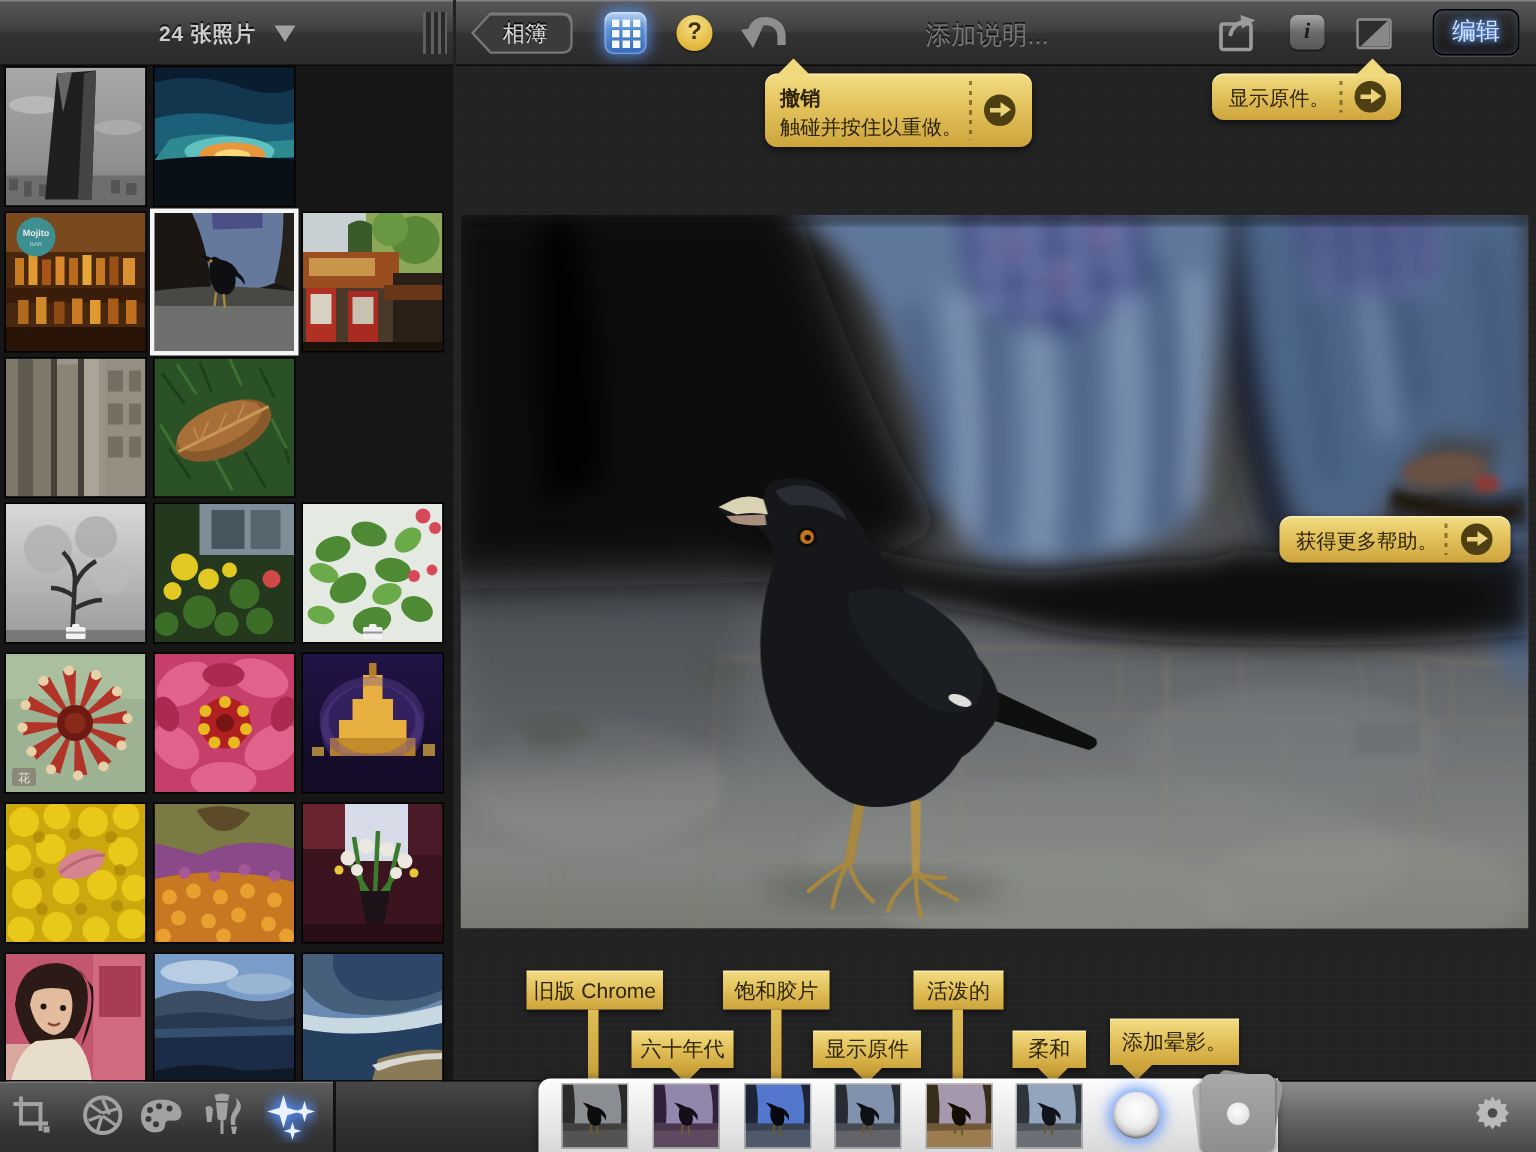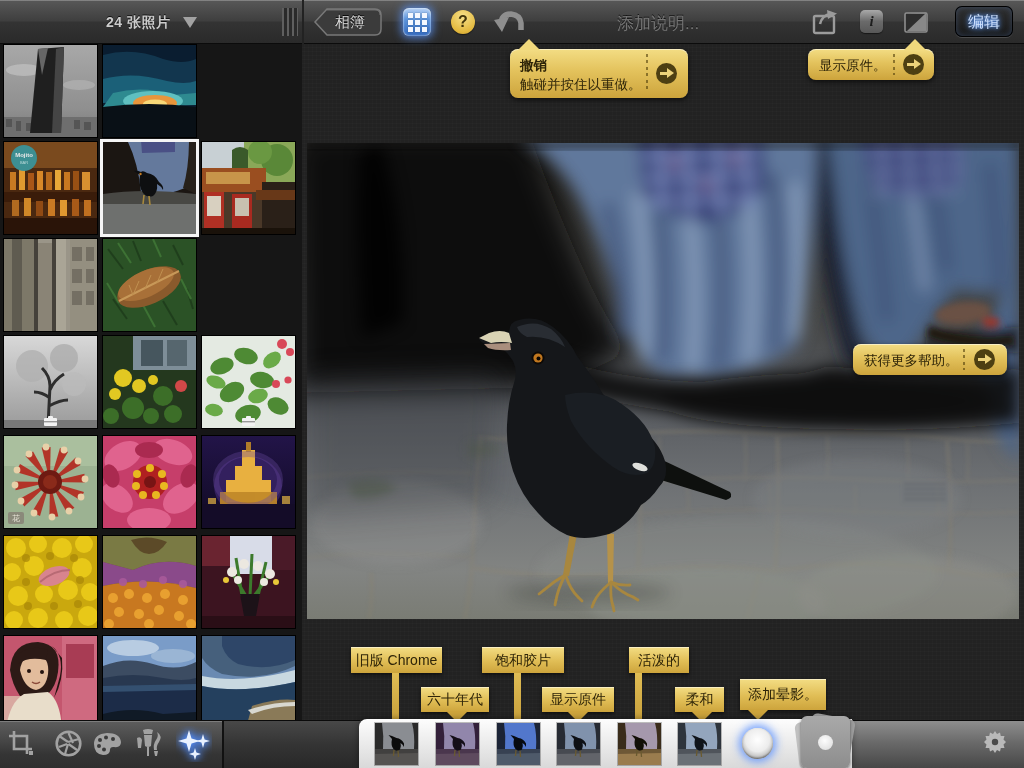--- a/index.html
+++ b/index.html
@@ -785,25 +785,25 @@
     <div class="tri-up" style="left:96px;top:-10px;"></div>
     <div class="txt" style="left:11px;top:8px;">显示原件。</div>
     <div class="dash" style="left:85px;"></div>
     <div class="go" style="left:95px;top:5px;"></div>
   </div>
 
   <div class="lbl" style="left:351px;top:647px;width:91px;height:26px;line-height:26px;">旧版 Chrome</div>
   <div class="stem" style="left:392px;top:673px;height:51px;"></div>
   <div class="lbl" style="left:421px;top:687px;width:68px;height:25px;line-height:25px;">六十年代</div>
   <div class="tri-dn" style="left:446px;top:711px;"></div>
-  <div class="lbl" style="left:482px;top:647px;width:82px;height:26px;line-height:26px;">饱和胶片</div>
+  <div class="lbl" style="left:482px;top:647px;width:71px;height:26px;line-height:26px;">饱和胶片</div>
   <div class="stem" style="left:514px;top:673px;height:51px;"></div>
   <div class="lbl" style="left:542px;top:687px;width:72px;height:25px;line-height:25px;">显示原件</div>
   <div class="tri-dn" style="left:567px;top:711px;"></div>
-  <div class="lbl" style="left:609px;top:647px;width:60px;height:26px;line-height:26px;margin-left:20px;">活泼的</div>
+  <div class="lbl" style="left:609px;top:647px;width:60px;height:26px;line-height:26px;">活泼的</div>
   <div class="stem" style="left:635px;top:673px;height:51px;"></div>
   <div class="lbl" style="left:675px;top:687px;width:49px;height:25px;line-height:25px;">柔和</div>
   <div class="tri-dn" style="left:691px;top:711px;"></div>
   <div class="lbl" style="left:740px;top:679px;width:86px;height:31px;line-height:31px;">添加晕影。</div>
   <div class="tri-dn" style="left:747px;top:709px;"></div>
 
   <div id="bbLeft"></div>
   <div id="bbMid"></div>
   <div id="bbRight"></div>
   <div id="strip"></div>

